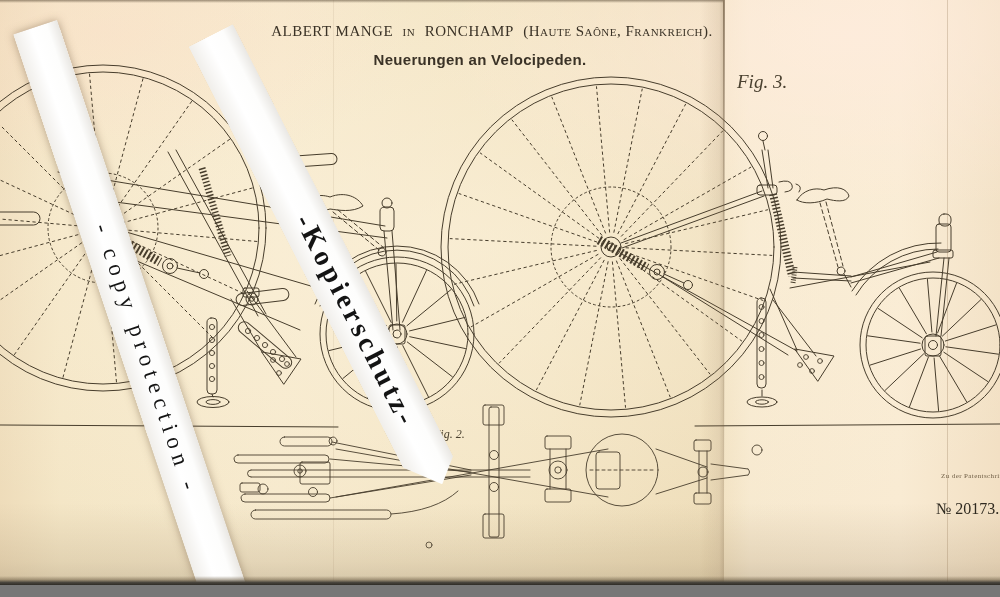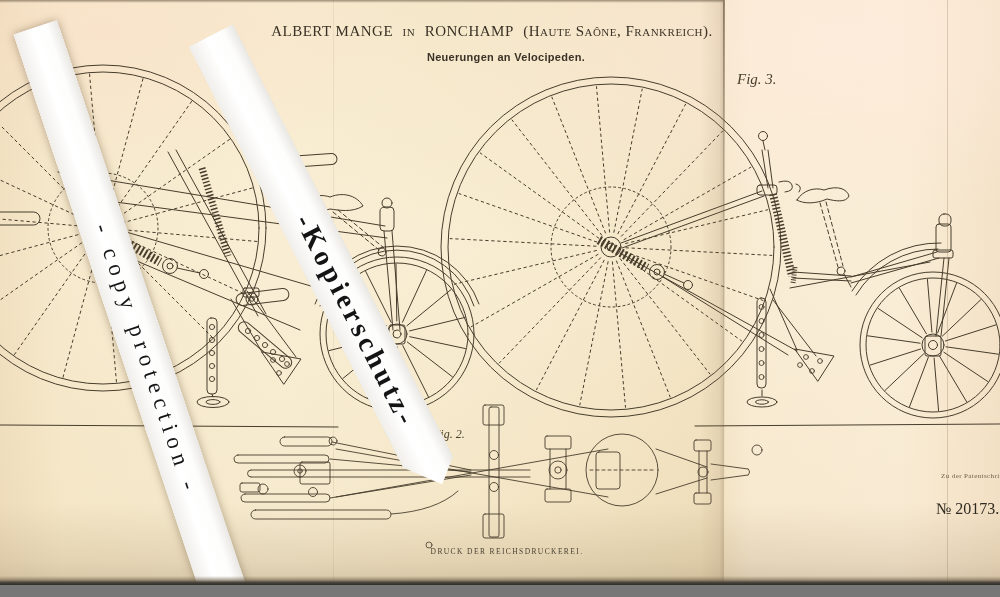--- a/index.html
+++ b/index.html
@@ -16,25 +16,25 @@
       linear-gradient(180deg, rgba(0,0,0,0) 86%, rgba(120,95,60,.14) 96%, rgba(95,75,48,.22) 100%),
       linear-gradient(90deg, #eedcba 0%, #f4e6c6 6%, #f6e9cc 28%, #f2e3c1 55%, #eeddb9 70.5%, #f7e9cf 75%, #f9ebd3 90%, #f2e0c4 100%);
   }
   .abs{position:absolute;}
   
   .title{left:192px; top:22px; width:600px; text-align:center; z-index:10;
          color:#3a3226; white-space:nowrap; letter-spacing:.5px;}
   .t-big{font-size:15px;}
   .t-sc{font-size:15px; font-variant:small-caps;}
   .title .gap{display:inline-block; width:5px;}
-  .subtitle{left:206px; top:51px; width:600px; text-align:center; z-index:10;
-            font-family:"Liberation Sans", sans-serif; font-weight:bold; font-size:11px;
+  .subtitle{left:180px; top:51px; width:600px; text-align:center; z-index:10;
+            font-family:"Liberation Sans", sans-serif; font-weight:bold; font-size:15px;
             color:#3a3226; letter-spacing:.3px;}
   .figlabel{font-style:italic; color:#4a4130; z-index:10; white-space:nowrap;}
-  #fig3-label{left:737px; top:71px; font-size:15px;}
+  #fig3-label{left:737px; top:71px; font-size:19px;}
   #fig2-label{left:433px; top:427px; font-size:12px;}
   
   #patent-note{left:941px; top:472px; font-size:7px; color:#6e5d44; letter-spacing:.4px; white-space:nowrap; z-index:10;}
   #patent-number{left:936px; top:500px; font-size:16px; color:#2f2a20; white-space:nowrap; z-index:10;}
   
   #printer-line{left:257px; top:547px; width:500px; text-align:center; z-index:10;
       font-size:7.5px; letter-spacing:1.4px; color:#4a4234; white-space:nowrap;}
   
   .stripe{position:absolute; transform-origin:0 0; z-index:20; box-sizing:border-box;
       display:flex; align-items:center; color:#141414;
@@ -332,21 +332,20 @@
     <span class="t-sc">(Haute Saône, Frankreich).</span>
   </div>
   <div class="abs subtitle">Neuerungen an Velocipeden.</div>
 
   <div id="fig3-label" class="abs figlabel">Fig. 3.</div>
   <div id="fig2-label" class="abs figlabel">Fig. 2.</div>
 
   <div id="patent-note" class="abs">Zu der Patentschrift</div>
   <div id="patent-number" class="abs">№ 20173.</div>
 
-  <div id="printer-line" class="abs">DRUCK DER REICHSDRUCKEREI.</div>
 
   <div id="stripe-left" class="stripe">
     <span>- copy protection -</span>
   </div>
   <div id="stripe-right" class="stripe">
     <span>-Kopierschutz-</span>
   </div>
 
   <div id="fold-band" class="abs"></div>
   <div id="fold-line" class="abs"></div>

